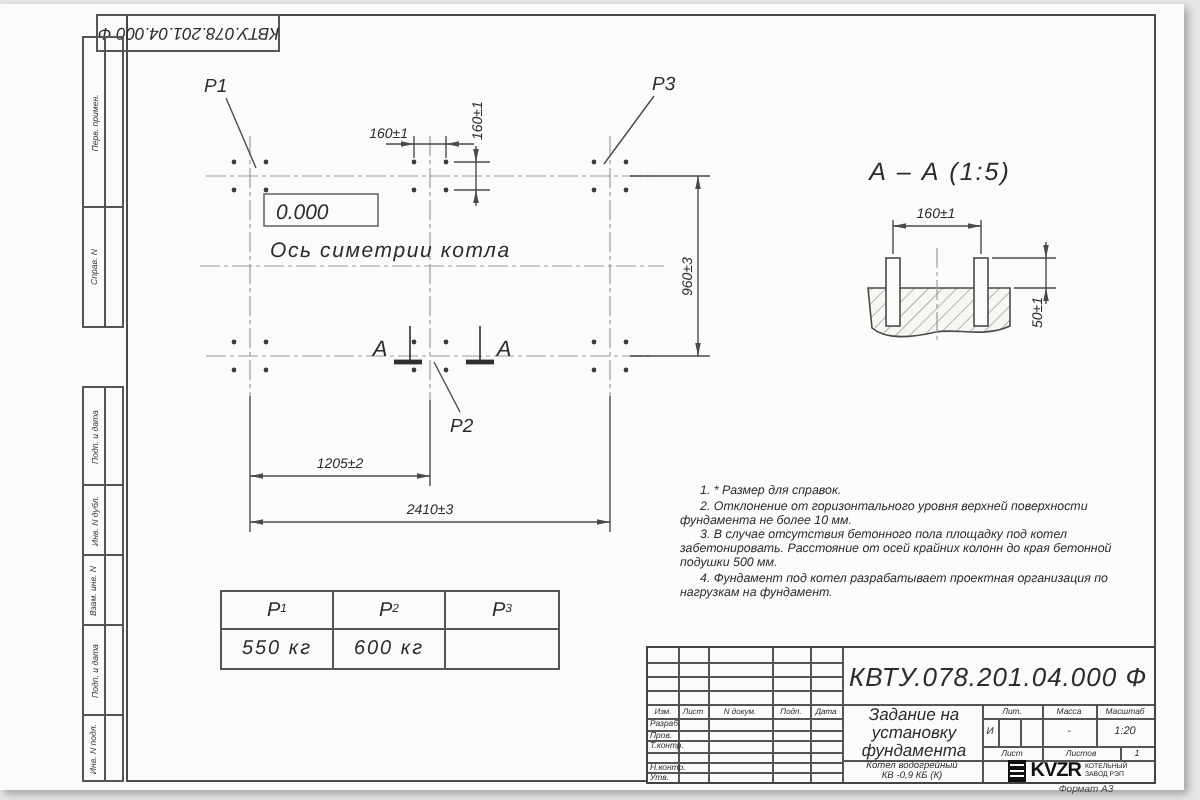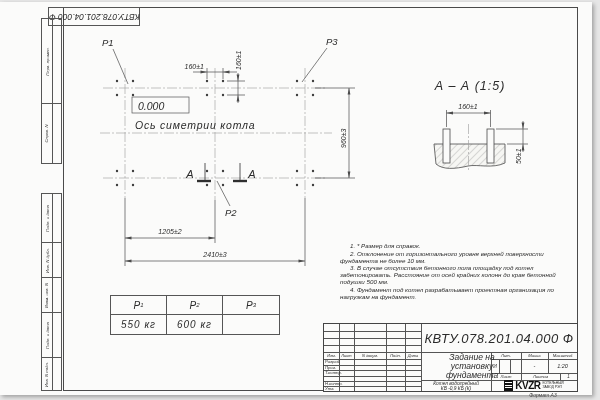--- a/index.html
+++ b/index.html
@@ -275,21 +275,21 @@
   <div class="t" style="left:81px;top:28px;width:16px;height:7px;font-size:4px;">Дата</div>
 
   <div class="t" style="left:1px;top:35px;width:29px;height:5.5px;font-size:4.2px;justify-content:flex-start;">Разраб.</div>
   <div class="t" style="left:1px;top:40.5px;width:29px;height:5.5px;font-size:4.2px;justify-content:flex-start;">Пров.</div>
   <div class="t" style="left:1px;top:46px;width:29px;height:5.5px;font-size:4.2px;justify-content:flex-start;">Т.контр.</div>
   <div class="t" style="left:1px;top:56.5px;width:29px;height:5px;font-size:4.2px;justify-content:flex-start;">Н.контр.</div>
   <div class="t" style="left:1px;top:61.5px;width:29px;height:5px;font-size:4.2px;justify-content:flex-start;">Утв.</div>
 
   <div class="t" style="left:97px;top:0;width:156px;height:28px;font-size:13px;letter-spacing:.5px;">КВТУ.078.201.04.000  Ф</div>
 
-  <div class="t" style="left:113px;top:28px;width:70px;height:28px;font-size:8.5px;line-height:9px;">Задание на установку фундамента</div>
+  <div class="t" style="left:98px;top:28px;width:70px;height:28px;font-size:8.5px;line-height:9px;">Задание на установку фундамента</div>
 
   <div class="t" style="left:97px;top:56px;width:70px;height:6px;font-size:4.8px;">Котел водогрейный</div>
   <div class="t" style="left:97px;top:61px;width:70px;height:6px;font-size:4.8px;">КВ -0,9 КБ  (К)</div>
 
   <div class="t" style="left:167px;top:28px;width:30px;height:7px;font-size:4.2px;">Лит.</div>
   <div class="t" style="left:197px;top:28px;width:27px;height:7px;font-size:4.2px;">Масса</div>
   <div class="t" style="left:224px;top:28px;width:29px;height:7px;font-size:4.2px;">Масштаб</div>
   <div class="t" style="left:167px;top:35px;width:8px;height:14px;font-size:5px;">И</div>
   <div class="t" style="left:197px;top:35px;width:27px;height:14px;font-size:5.5px;">-</div>
   <div class="t" style="left:224px;top:35px;width:29px;height:14px;font-size:5.5px;">1:20</div>

